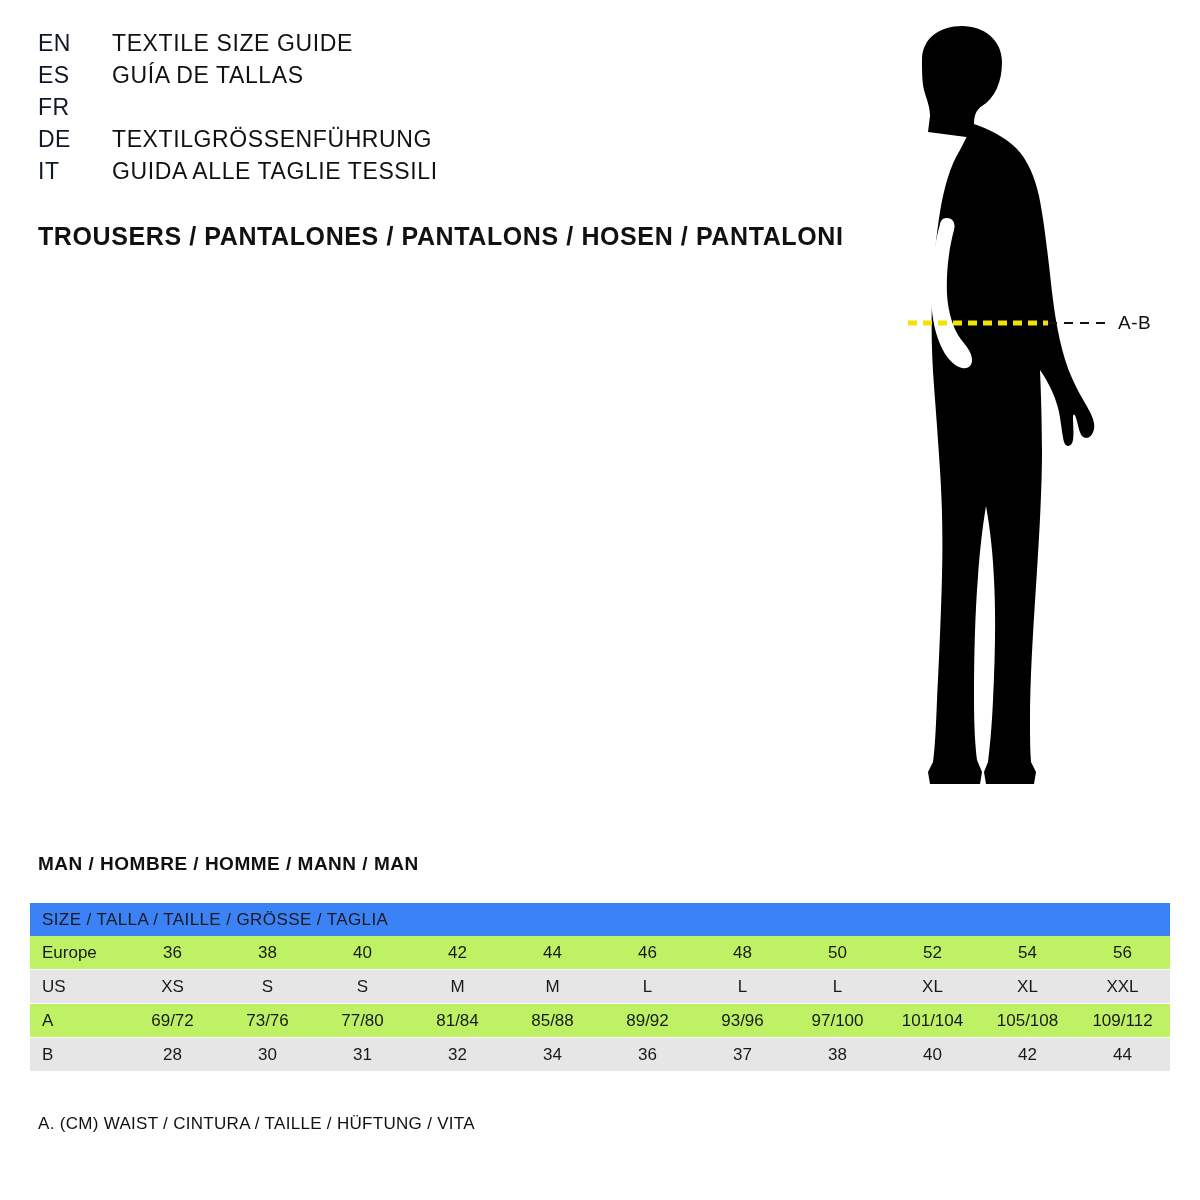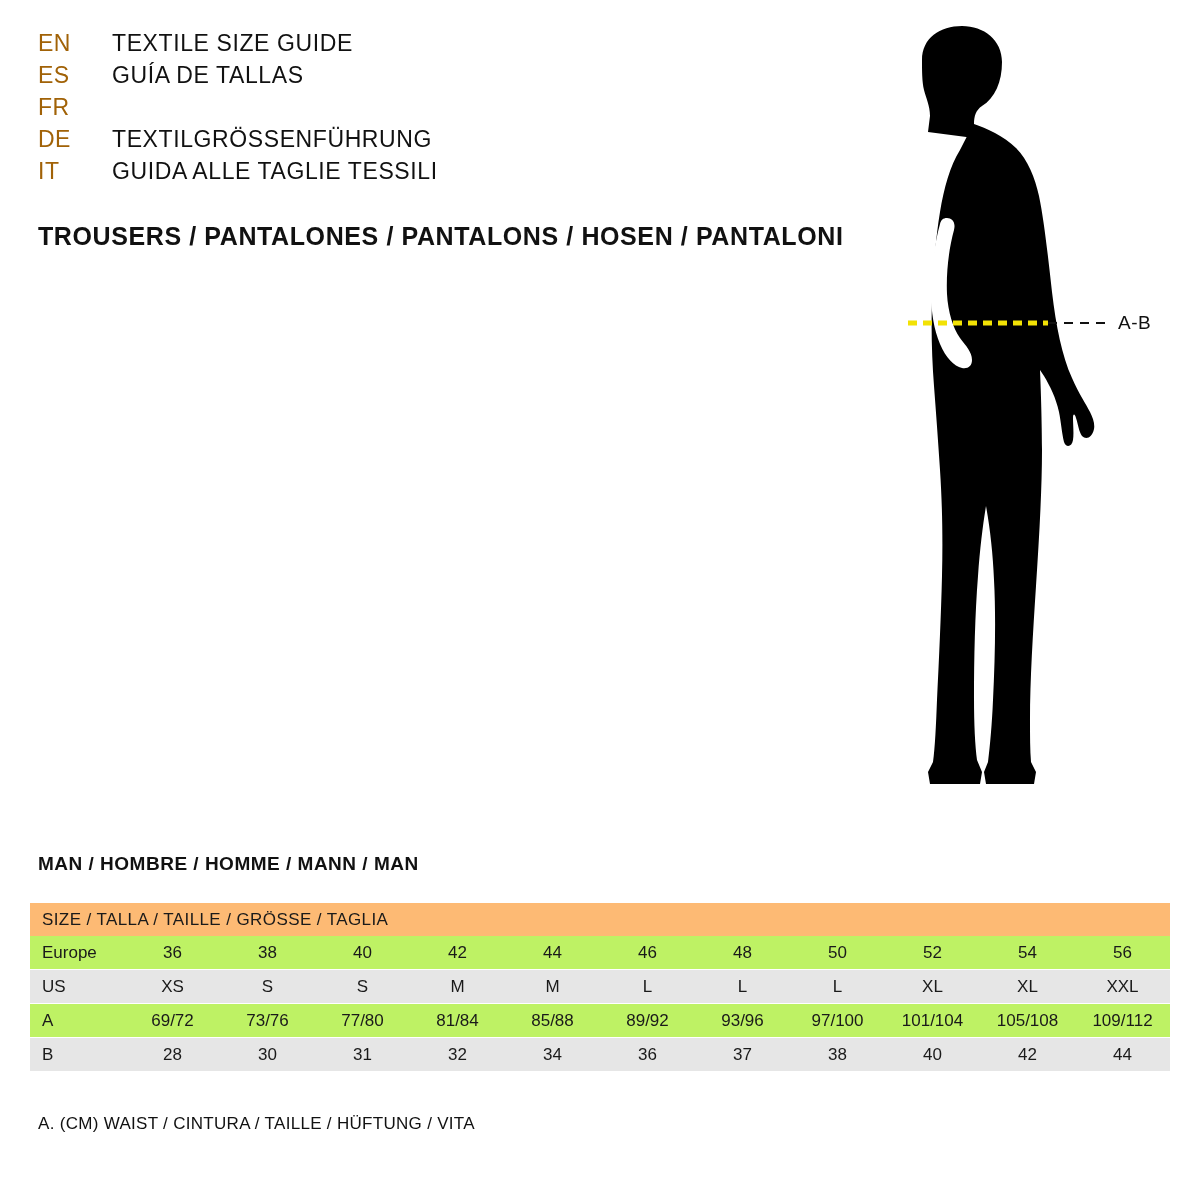--- a/index.html
+++ b/index.html
@@ -25,21 +25,21 @@
   }
   .lang-row {
     display: flex;
     align-items: baseline;
     height: 32px;
   }
   .lang-code {
     width: 74px;
     font-size: 23px;
     letter-spacing: 0.5px;
-    color: #a16207;
+    color: #0f172a;
   }
   .lang-text {
     font-size: 23px;
     letter-spacing: 0.6px;
     color: #111;
     text-transform: uppercase;
   }
   .garment-line {
     position: absolute;
     left: 38px;
@@ -100,21 +100,21 @@
     text-align: center;
     vertical-align: middle;
     padding: 0;
   }
   table.size-table td.rowhead {
     text-align: left;
     padding-left: 12px;
     width: 172px;
   }
   tr.head-row td {
-    background: #fdba74;
+    background: #3b82f6;
     font-size: 17px;
     font-weight: normal;
     text-align: left;
     padding-left: 12px;
     letter-spacing: 0.4px;
   }
   tr.alt td { background: #e6e6e6; }
   tr.plain td { background: #bef264; }
   tr.sep td { border-bottom: 1px solid #ffffff; }
 

